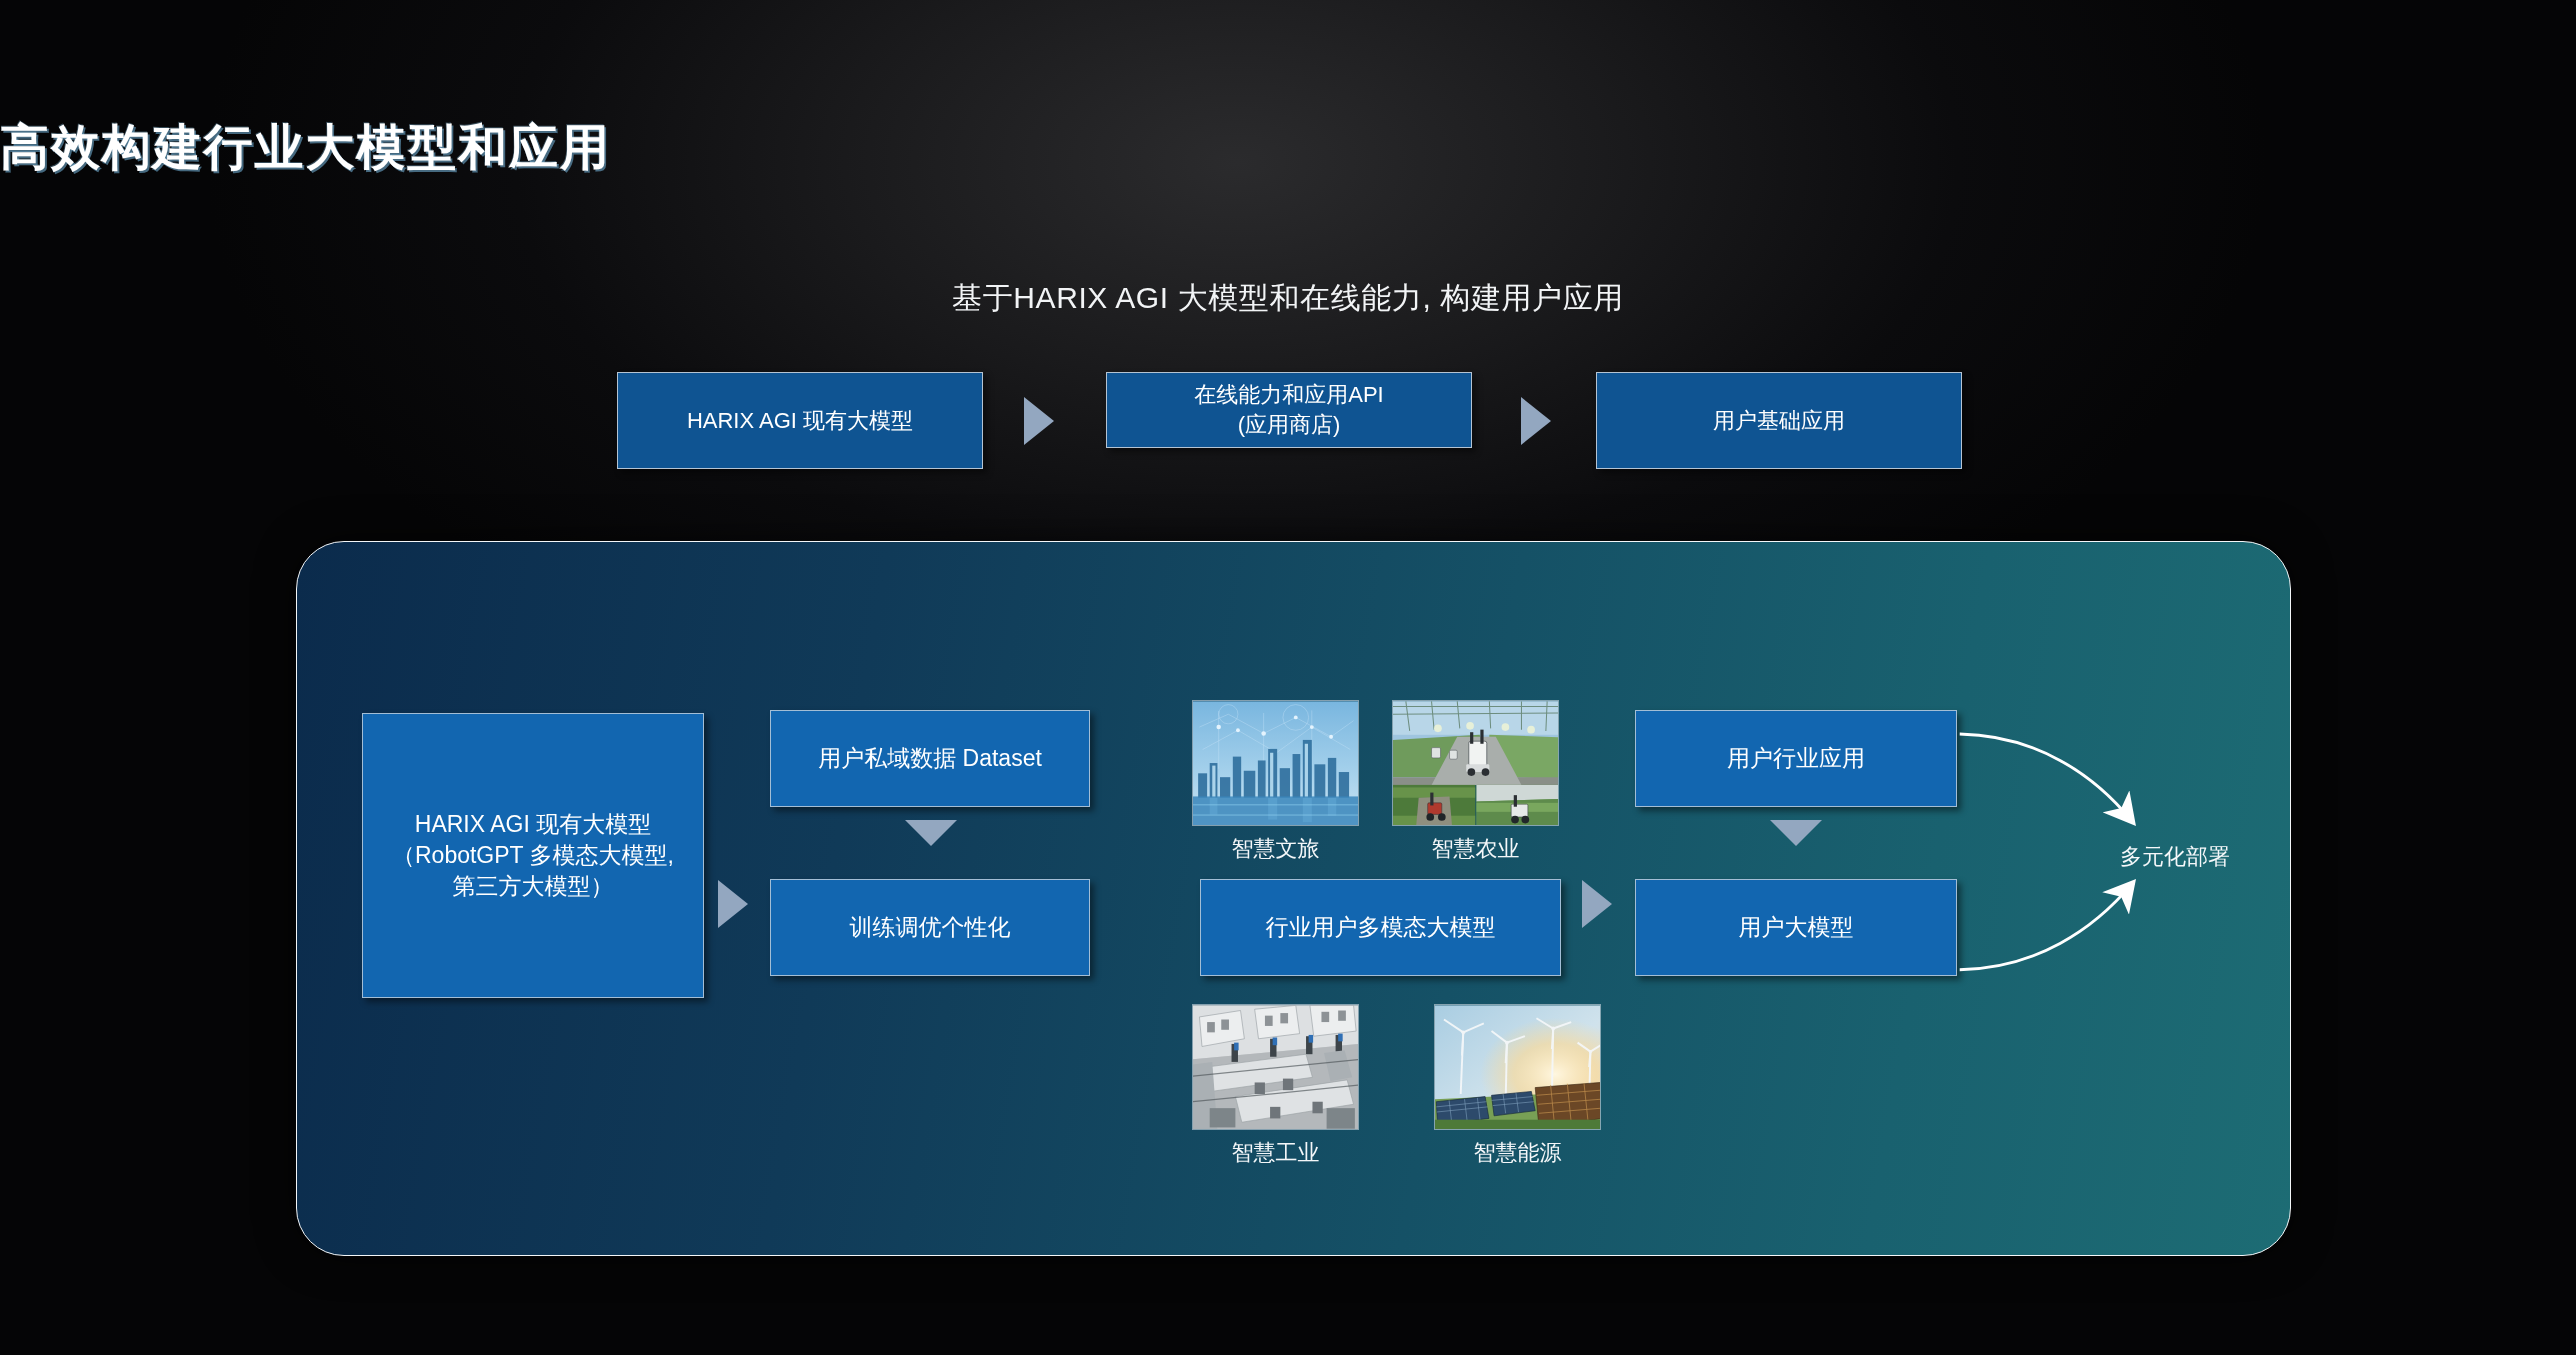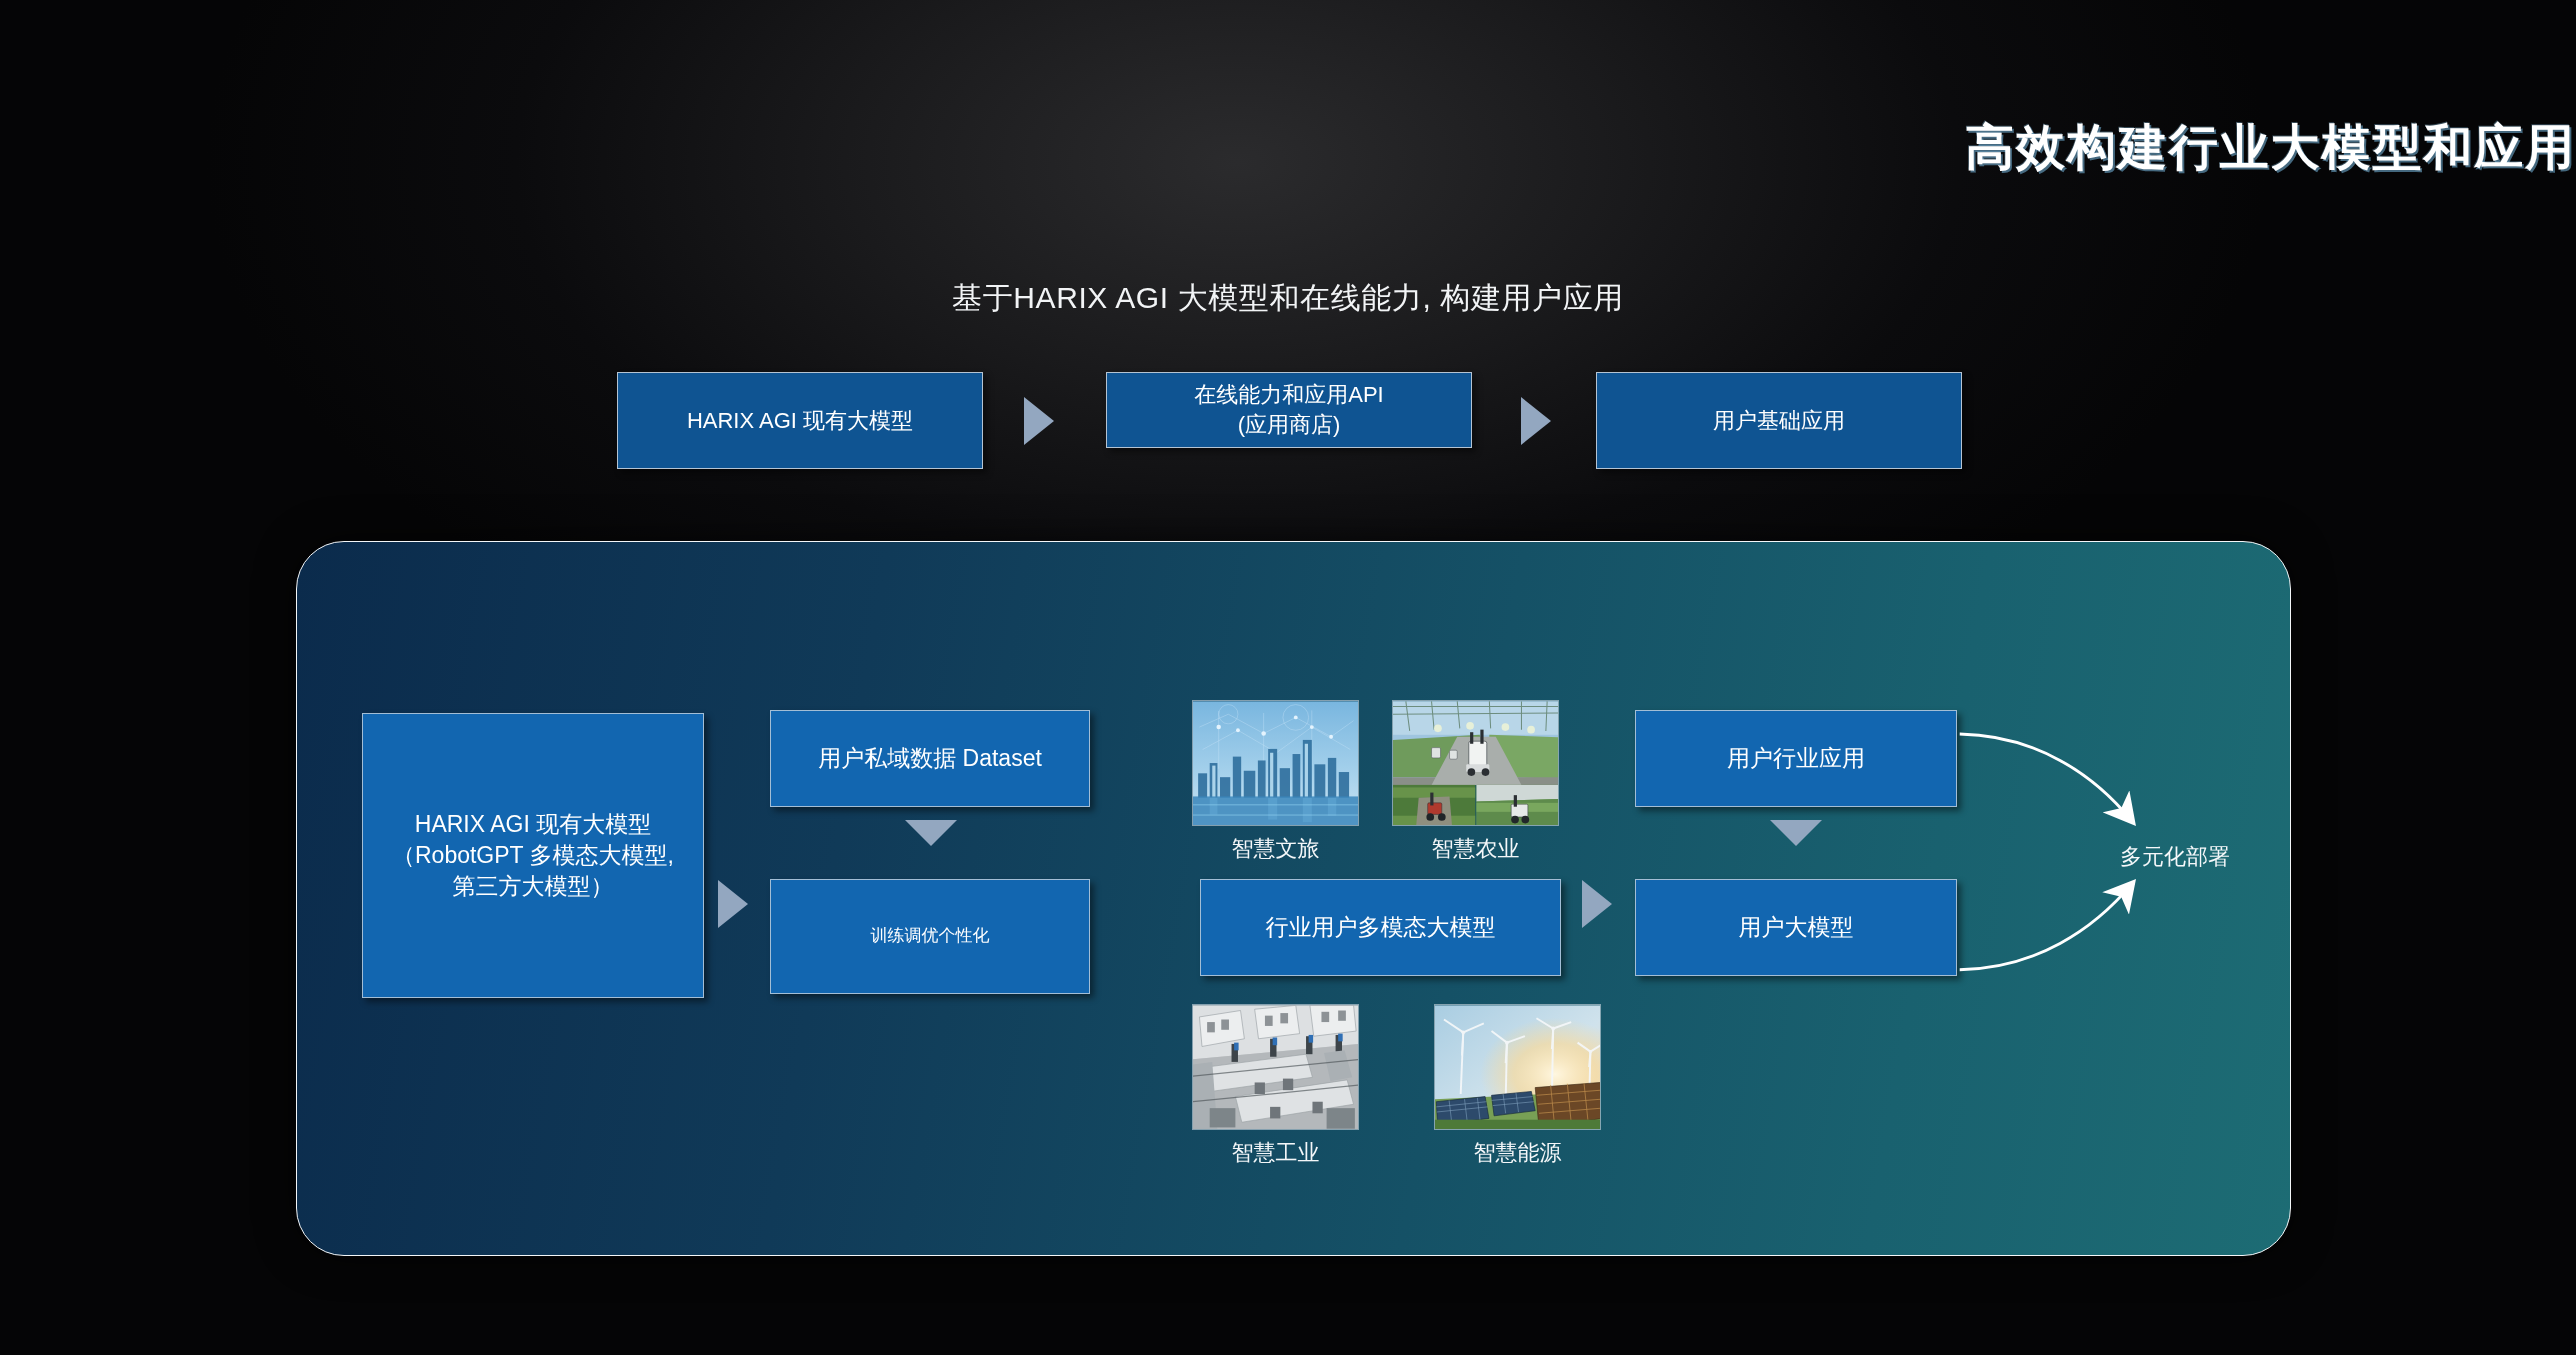--- a/index.html
+++ b/index.html
@@ -13,21 +13,21 @@
     position: relative;
     width: 2576px; height: 1356px;
     background:
       radial-gradient(ellipse 1030px 580px at 48% 12%, #2b2b2d 0%, #1a1a1c 38%, #0b0b0d 70%, #050506 100%),
       #030304;
   }
   
   #slide-title {
     position: absolute;
     left: 0; right: 0; top: 115px;
-    text-align: right;
+    text-align: left;
     color: #ffffff;
     font-size: 49px;
     font-weight: 700;
     letter-spacing: 1.9px;
     text-shadow: 1.9px 1.9px 0 rgba(120,185,225,.55), -0.6px -0.6px 0 rgba(140,200,235,.35);
   }
   #slide-subtitle {
     position: absolute;
     left: 0; right: 0; top: 278px;
     text-align: center;
@@ -146,21 +146,21 @@
     </div>
 
     <div class="tri-right" style="left:421px; top:338px;"></div>
 
     <div class="bbox inner" style="left:473px; top:168px; width:320px; height:97px; font-size:23px;">
       <span>用户私域数据 Dataset</span>
     </div>
 
     <div class="tri-down" style="left:608px; top:278px;"></div>
 
-    <div class="bbox inner" style="left:473px; top:337px; width:320px; height:115px; font-size:17px;">
+    <div class="bbox inner" style="left:473px; top:337px; width:320px; height:97px; font-size:23px;">
       <span>训练调优个性化</span>
     </div>
 
     <div class="thumb-wrap" style="left:895px; top:158px;">
       <div class="thumb">
         <svg width="167" height="126" viewBox="0 0 260 195">
           <defs>
             <linearGradient id="skyA" x1="0" y1="0" x2="0" y2="1">
               <stop offset="0%" stop-color="#79b6df"></stop>
                 <stop offset="60%" stop-color="#a7d2ec"></stop>

